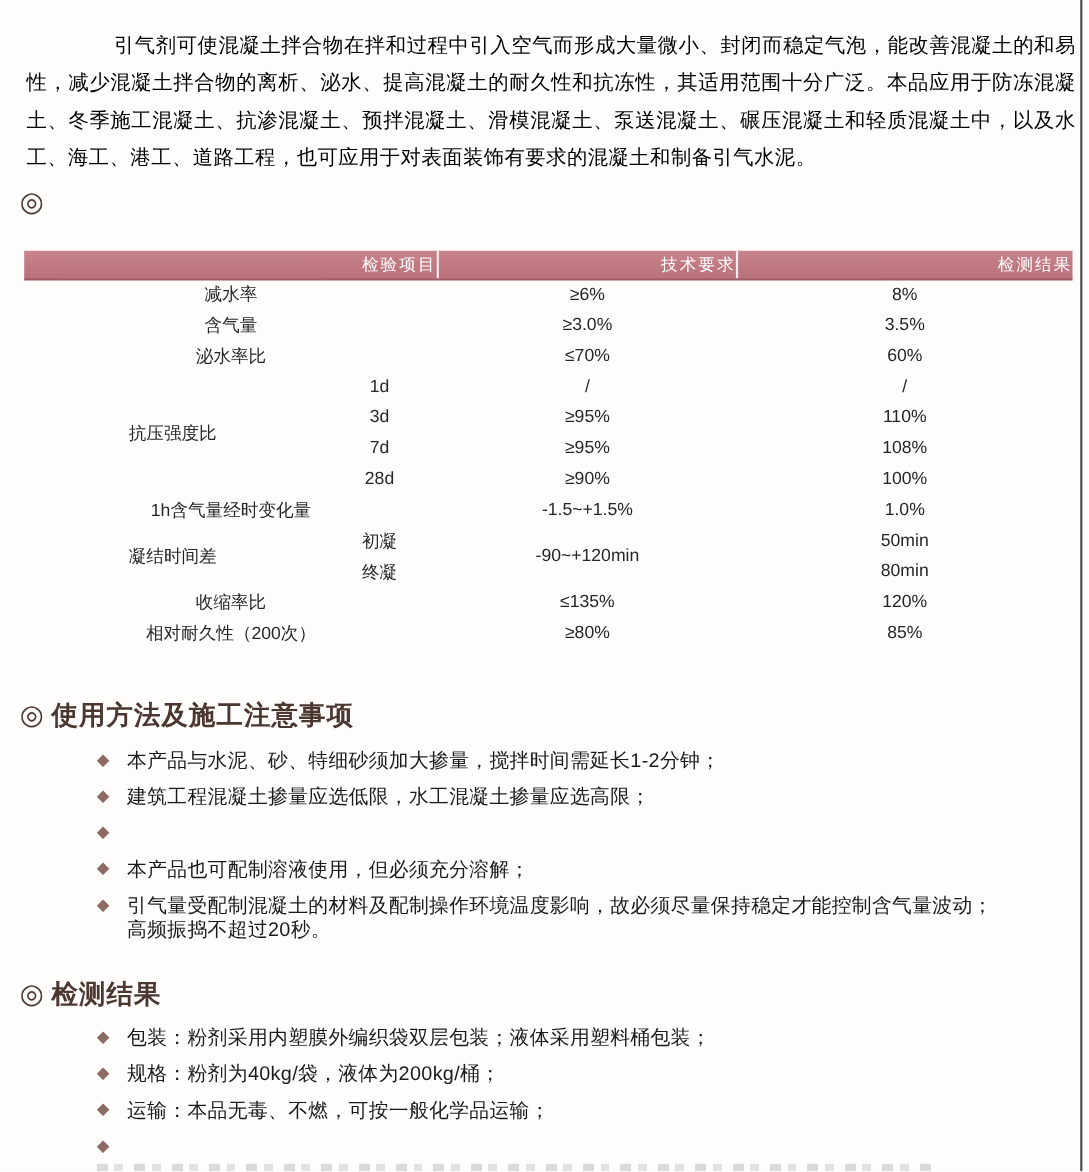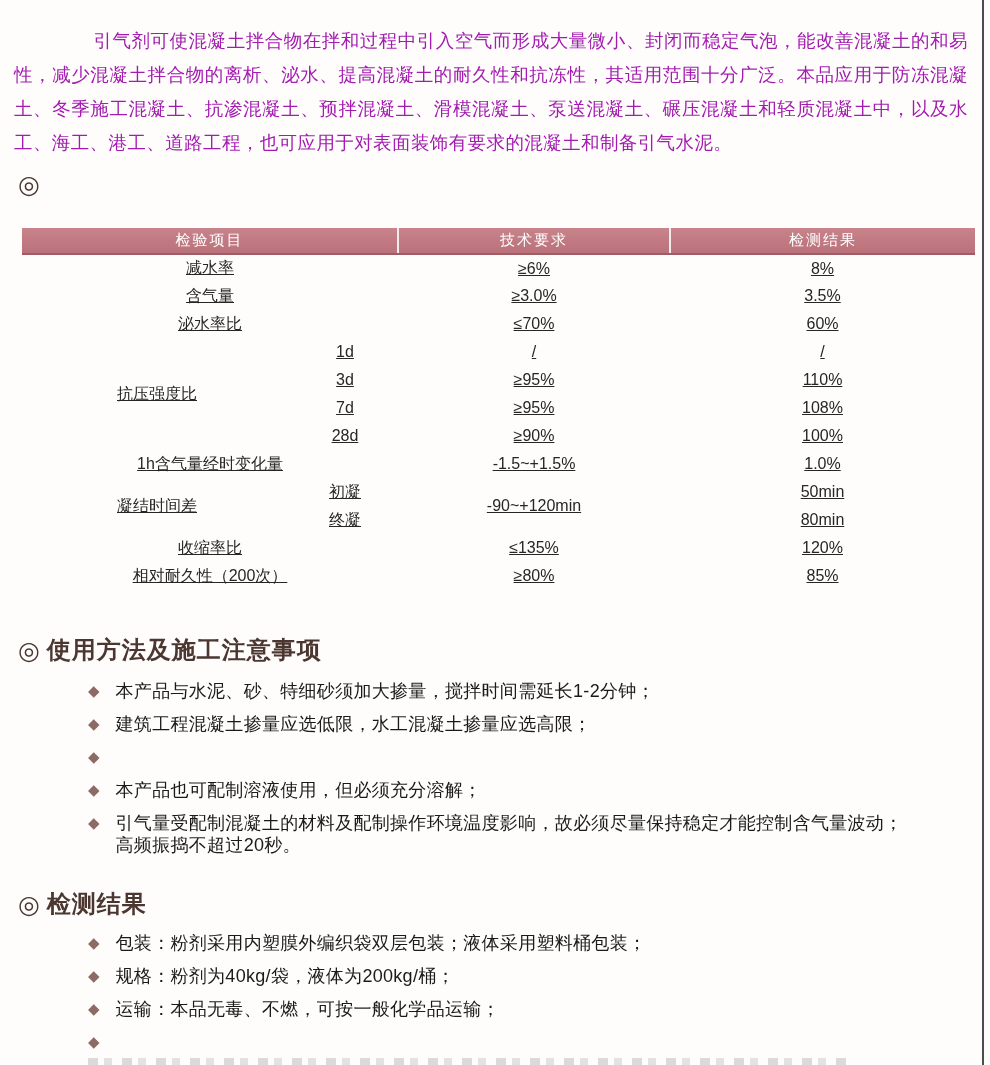--- a/index.html
+++ b/index.html
@@ -18,28 +18,28 @@
   .edge-line {
     position: absolute;
     left: 982px; top: 0;
     width: 2px; height: 100%;
     background: #4d4d4d;
   }
 
   
   .intro {
     position: absolute;
-    top: 24px; left: 14px;
+    top: 24px; left: 24px;
     width: 954px;
     font-size: 18.5px;
     line-height: 34px;
     letter-spacing: 0.4px;
     text-align: justify;
     text-indent: 4.3em;
-    color: #a21caf;
+    color: #000000;
   }
 
   
   .sec-head {
     position: absolute;
     left: 18px;
     display: flex;
     align-items: center;
     color: #4b3630;
     font-weight: bold;
@@ -73,29 +73,29 @@
 
   table.props thead th {
     height: 26px;
     background: linear-gradient(#c8838b, #ba717a);
     color: #ffffff;
     font-weight: normal;
     font-size: 15px;
     letter-spacing: 2px;
     border-bottom: 2px solid #9e5d65;
     border-left: 2px solid #f3eced;
+    text-align: right;
   }
   table.props thead th:first-child { border-left: none; }
 
   table.props td {
     height: 28px;
     text-align: center;
     vertical-align: middle;
     white-space: nowrap;
-    text-decoration: underline;
   }
 
   
   ul.bullets {
     position: absolute;
     left: 88px;
     list-style: none;
     width: 860px;
   }
   #list-usage   { top: 680px; }

